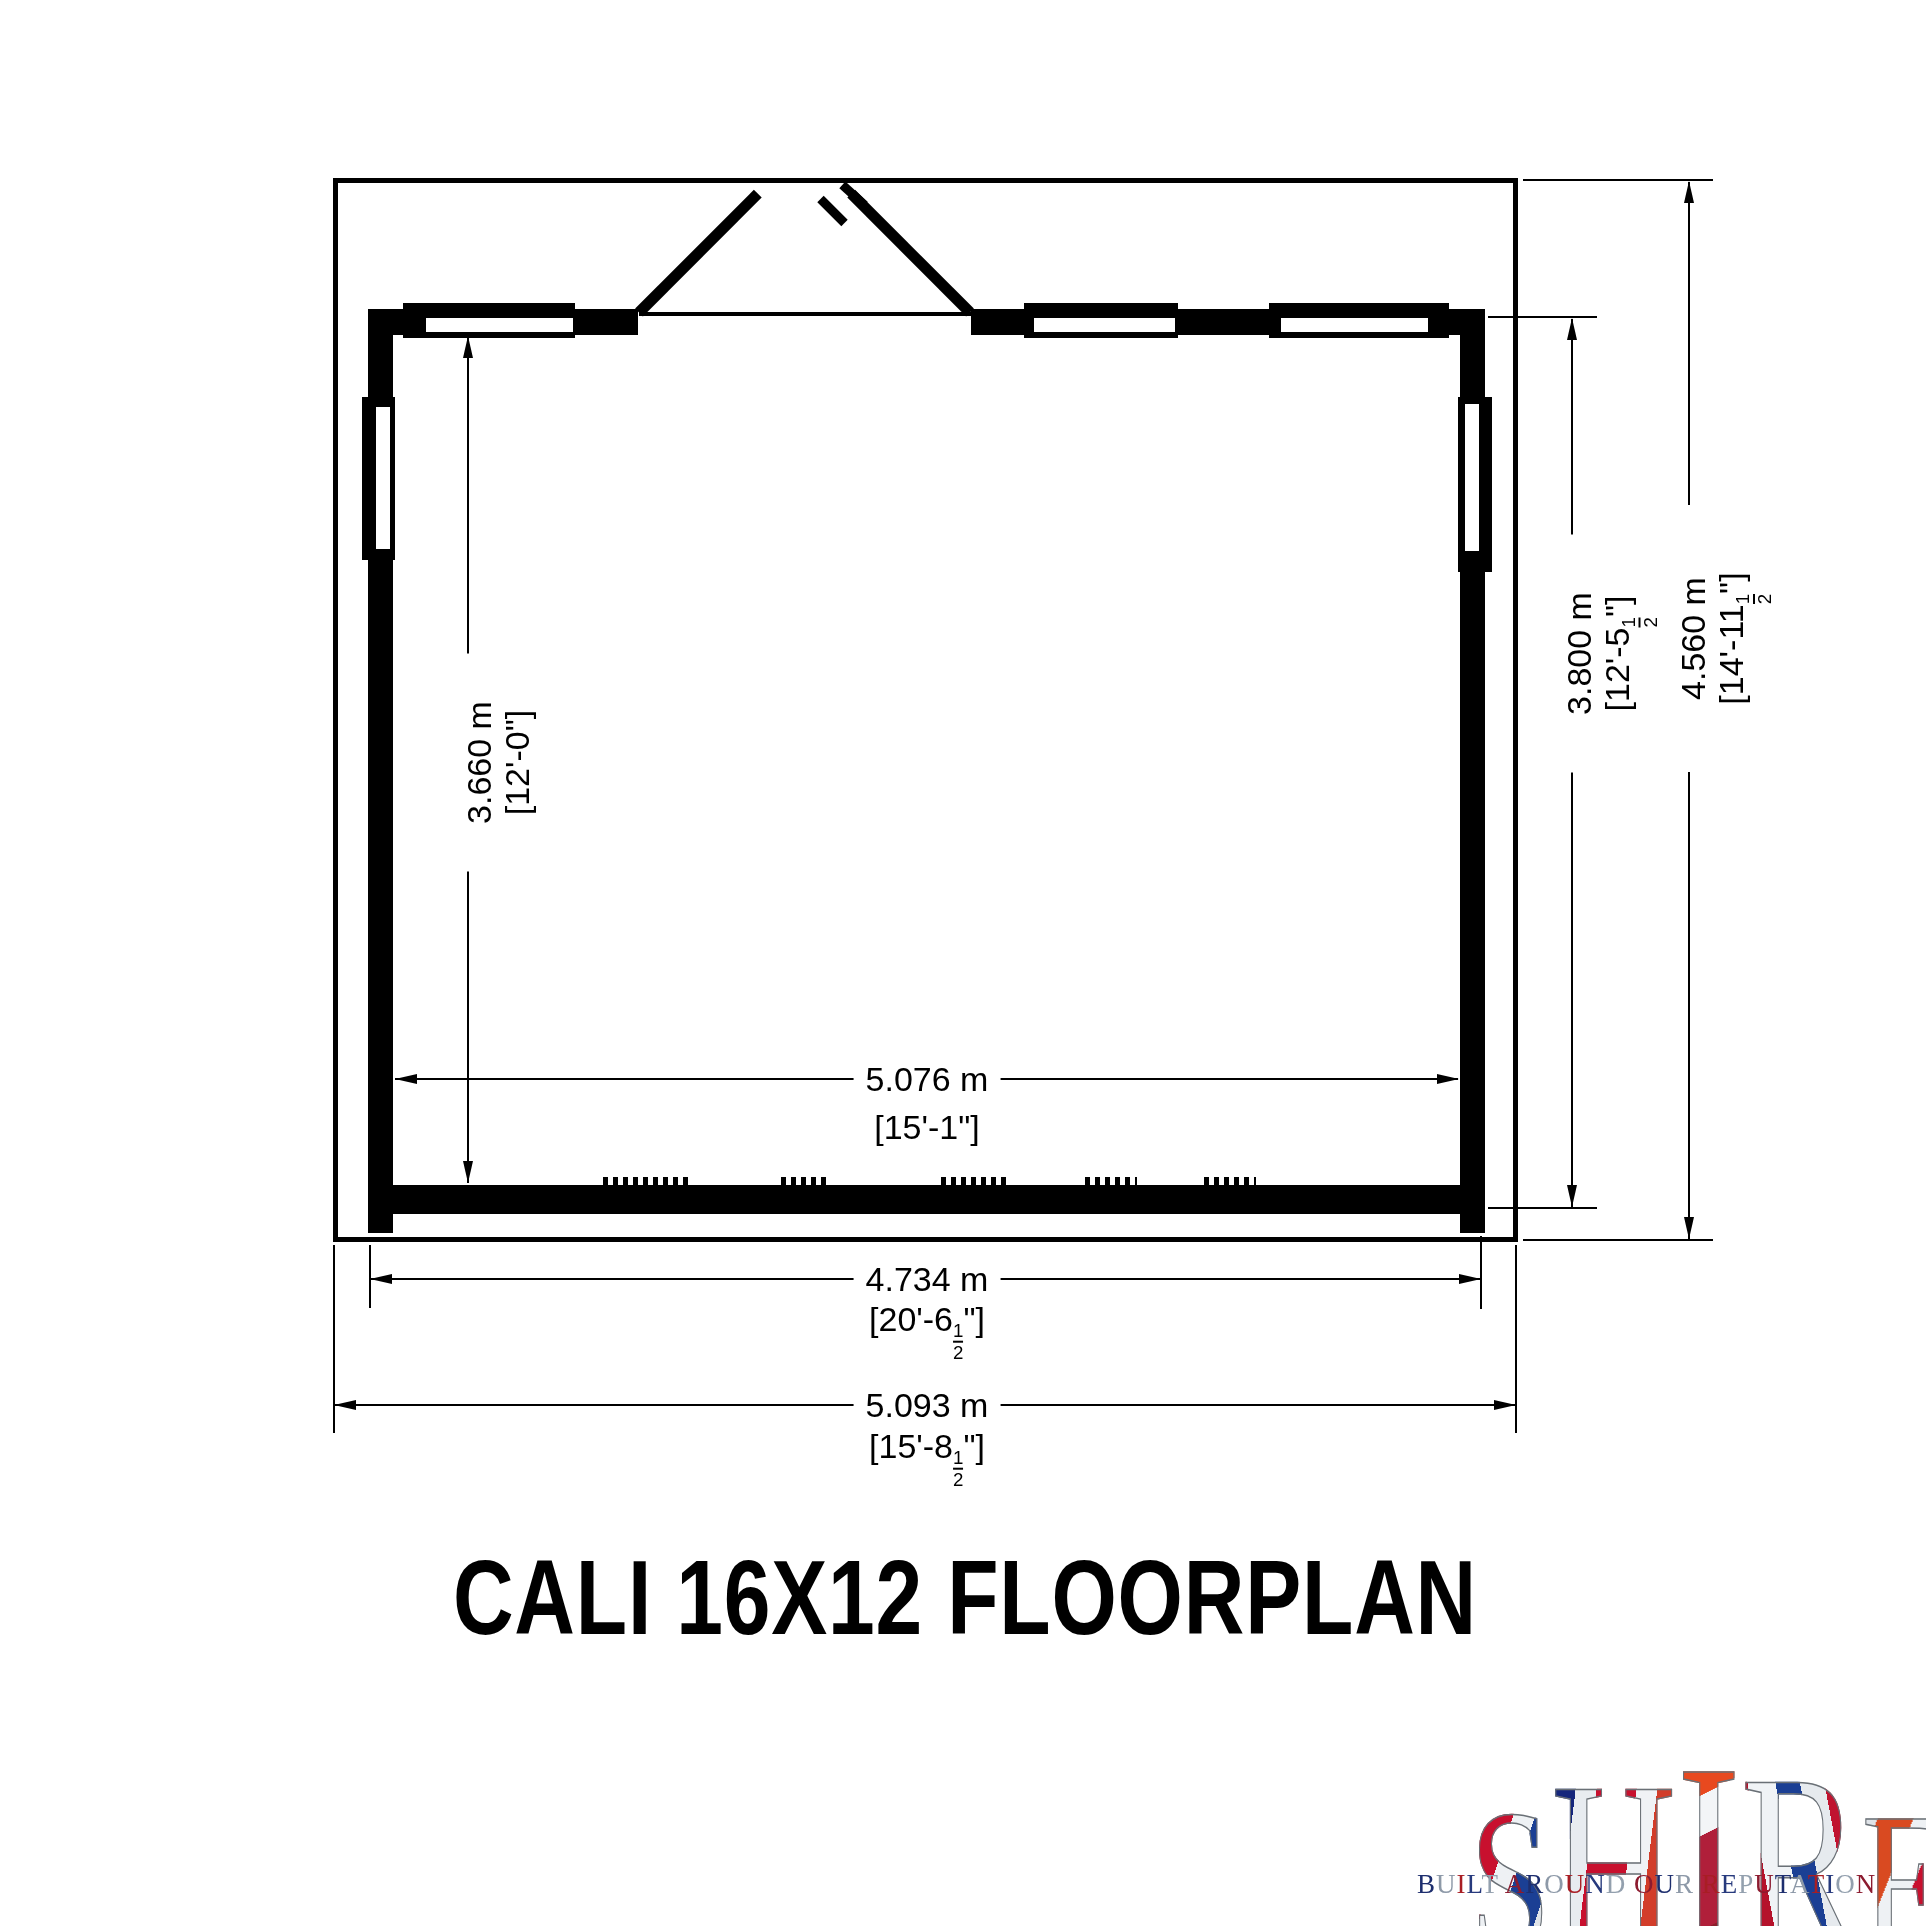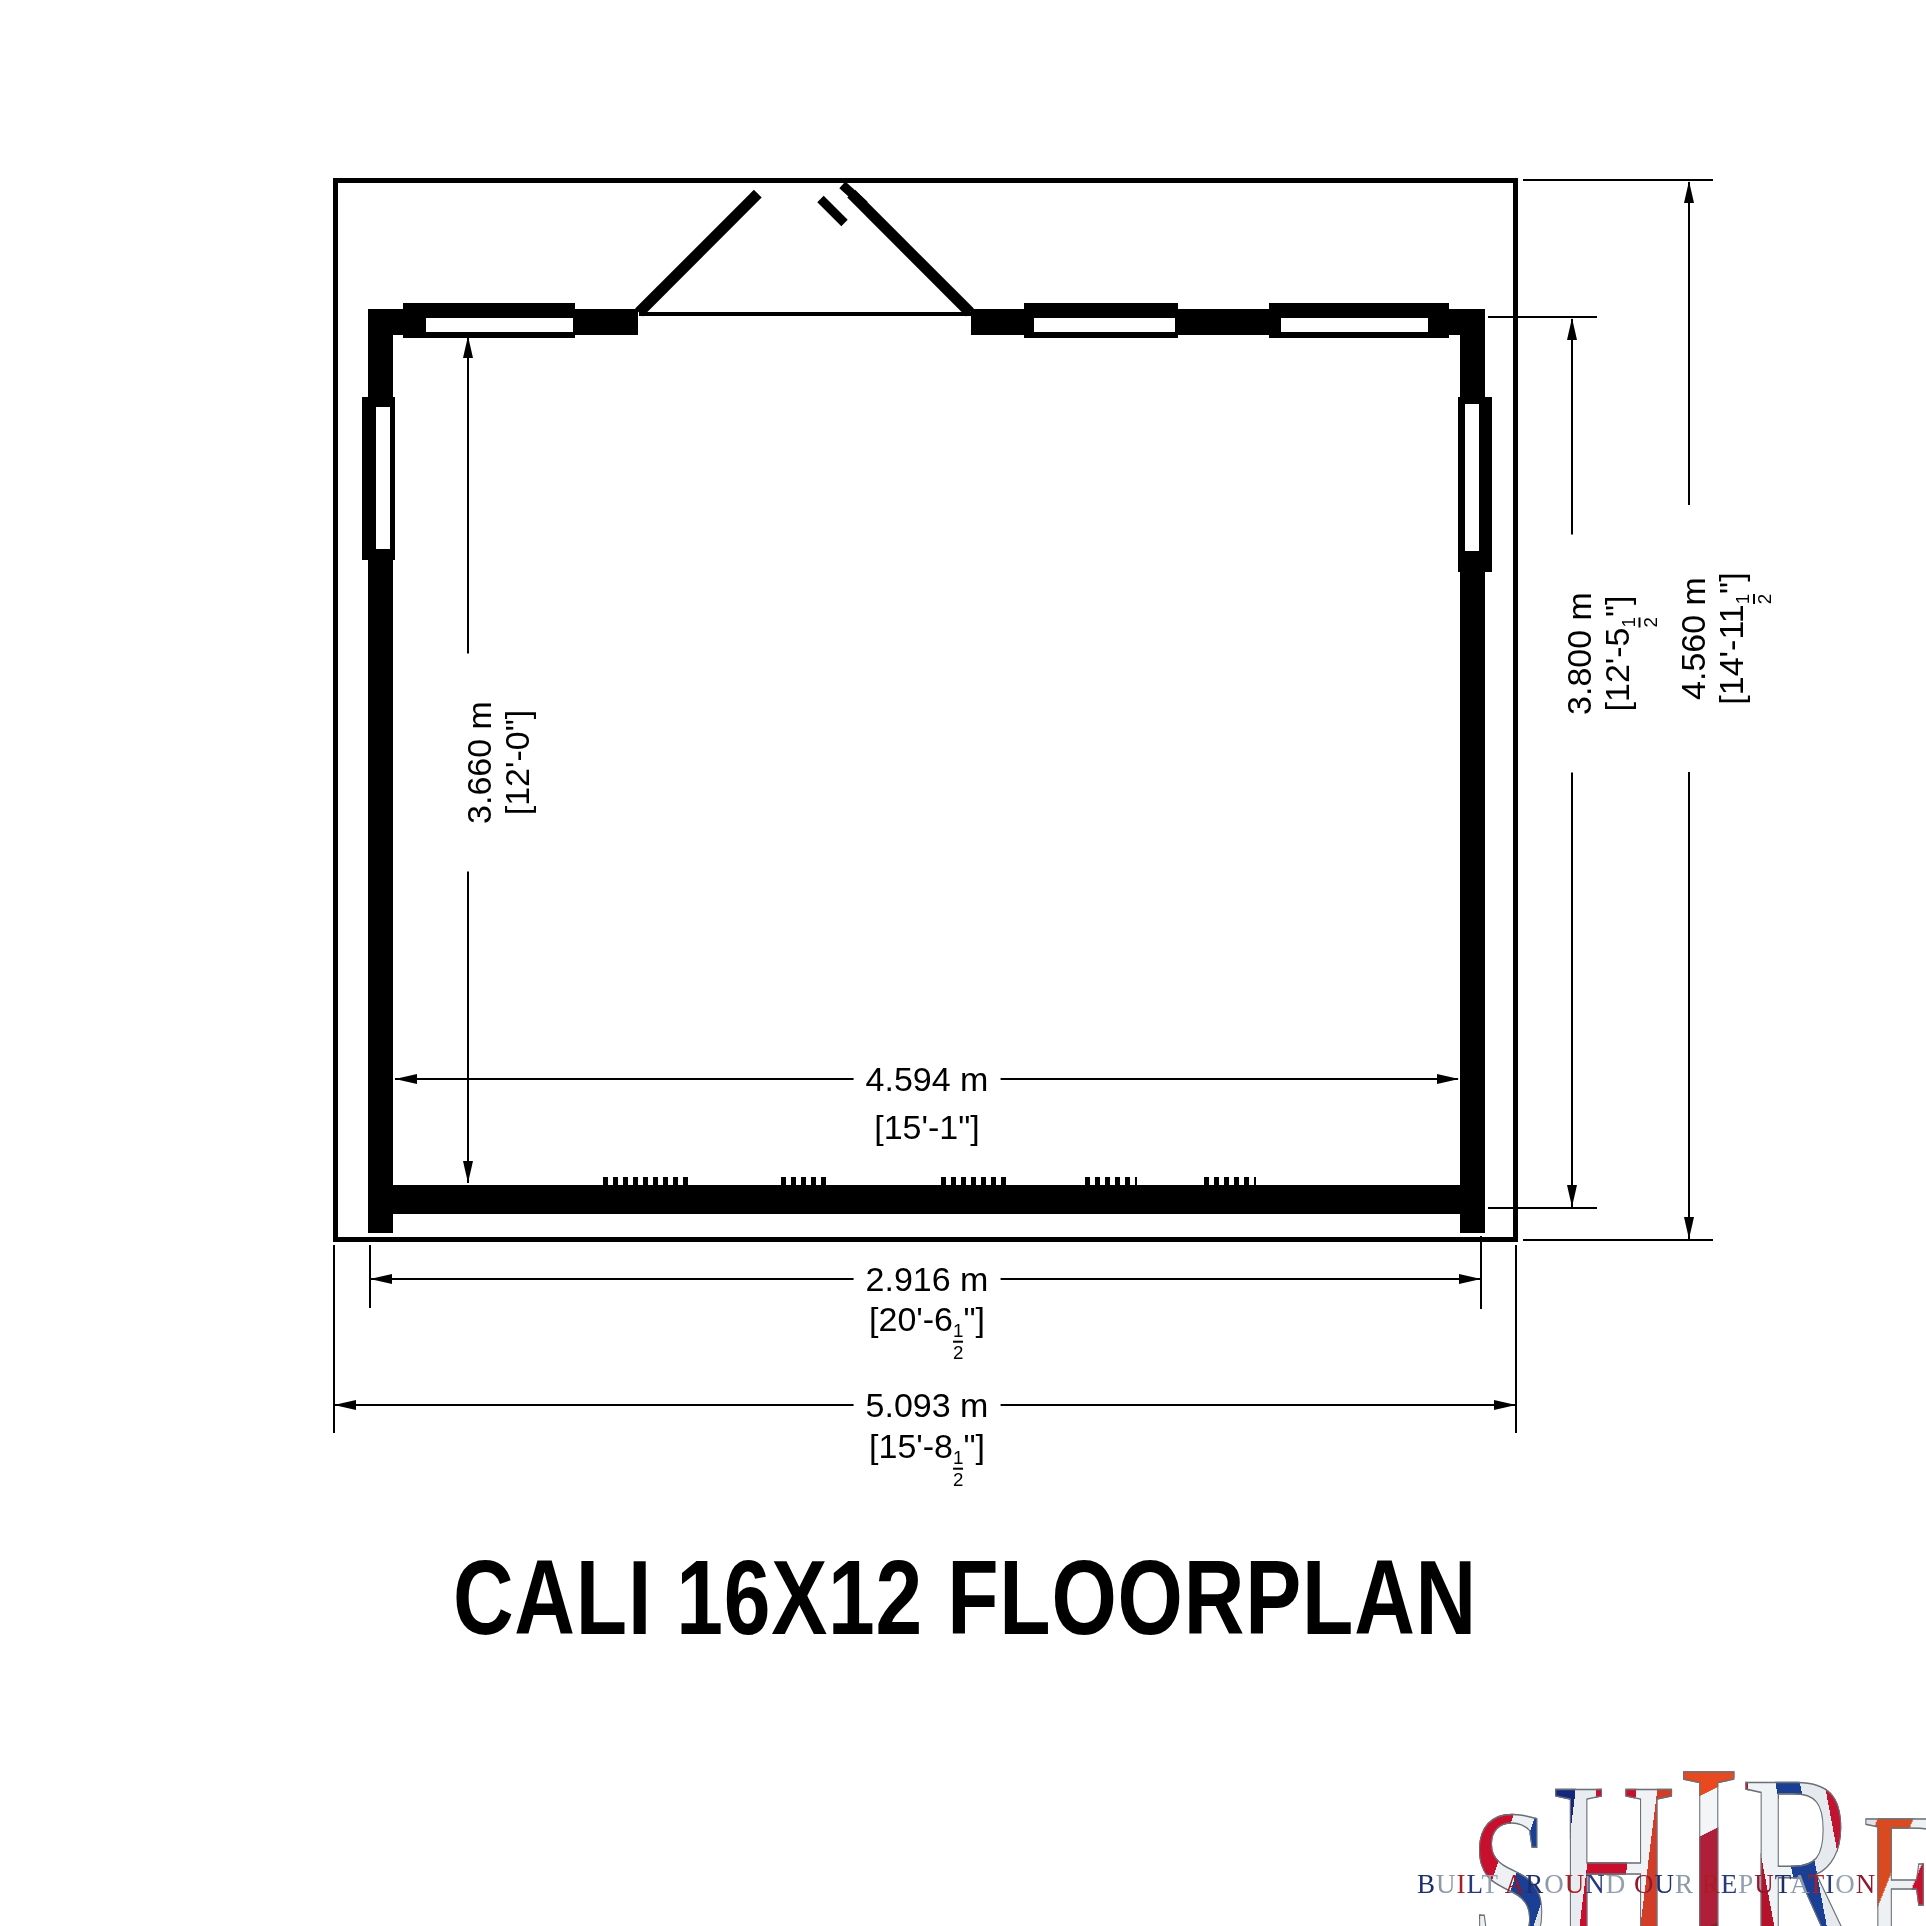--- a/index.html
+++ b/index.html
@@ -104,21 +104,21 @@
   <div class="abs arr arr-up" style="left:463px;top:336px;"></div>
   <div class="abs arr arr-down" style="left:463px;top:1161px;"></div>
   <div class="abs vlabel rot" style="left:388px;top:725px;width:218px;height:75px;">
     <div>3.660 m</div>
     <div>[12'-0"]</div>
   </div>
 
   <div class="abs dline" style="left:395px;top:1078px;width:1063px;height:2px;"></div>
   <div class="abs arr arr-left" style="left:395px;top:1074px;"></div>
   <div class="abs arr-right arr" style="left:1437px;top:1074px;"></div>
-  <div class="abs dimtxt online" style="left:927px;top:1079px;">4.594 m</div>
+  <div class="abs dimtxt online" style="left:927px;top:1079px;">5.076 m</div>
   <div class="abs dimtxt below" style="left:927px;top:1127px;">[15'-1"]</div>
 
   <div class="abs dline" style="left:1488px;top:316px;width:109px;height:2px;"></div>
   <div class="abs dline" style="left:1488px;top:1207px;width:109px;height:2px;"></div>
   <div class="abs dline" style="left:1571px;top:319px;width:2px;height:889px;"></div>
   <div class="abs arr arr-up" style="left:1567px;top:318px;"></div>
   <div class="abs arr arr-down" style="left:1567px;top:1185px;"></div>
   <div class="abs vlabel rot" style="left:1478px;top:616px;width:238px;height:75px;">
     <div>3.800 m</div>
     <div><span>[12'-5</span><span class="frac">
@@ -138,21 +138,21 @@
           <span>1</span>
           <span class="den">2</span>
         </span><span>"]</span></div>
   </div>
 
   <div class="abs dline" style="left:369px;top:1245px;width:2px;height:63px;"></div>
   <div class="abs dline" style="left:1480px;top:1236px;width:2px;height:73px;"></div>
   <div class="abs dline" style="left:370px;top:1278px;width:1111px;height:2px;"></div>
   <div class="abs arr arr-left" style="left:370px;top:1274px;"></div>
   <div class="abs arr arr-right" style="left:1459px;top:1274px;"></div>
-  <div class="abs dimtxt online" style="left:927px;top:1279px;">2.916 m</div>
+  <div class="abs dimtxt online" style="left:927px;top:1279px;">4.734 m</div>
   <div class="abs dimtxt below" style="left:927px;top:1331px;"><span>[20'-6</span><span class="frac">
         <span>1</span>
         <span class="den">2</span>
       </span><span>"]</span></div>
 
   <div class="abs dline" style="left:333px;top:1245px;width:2px;height:188px;"></div>
   <div class="abs dline" style="left:1515px;top:1245px;width:2px;height:188px;"></div>
   <div class="abs dline" style="left:334px;top:1404px;width:1182px;height:2px;"></div>
   <div class="abs arr arr-left" style="left:334px;top:1400px;"></div>
   <div class="abs arr arr-right" style="left:1494px;top:1400px;"></div>

